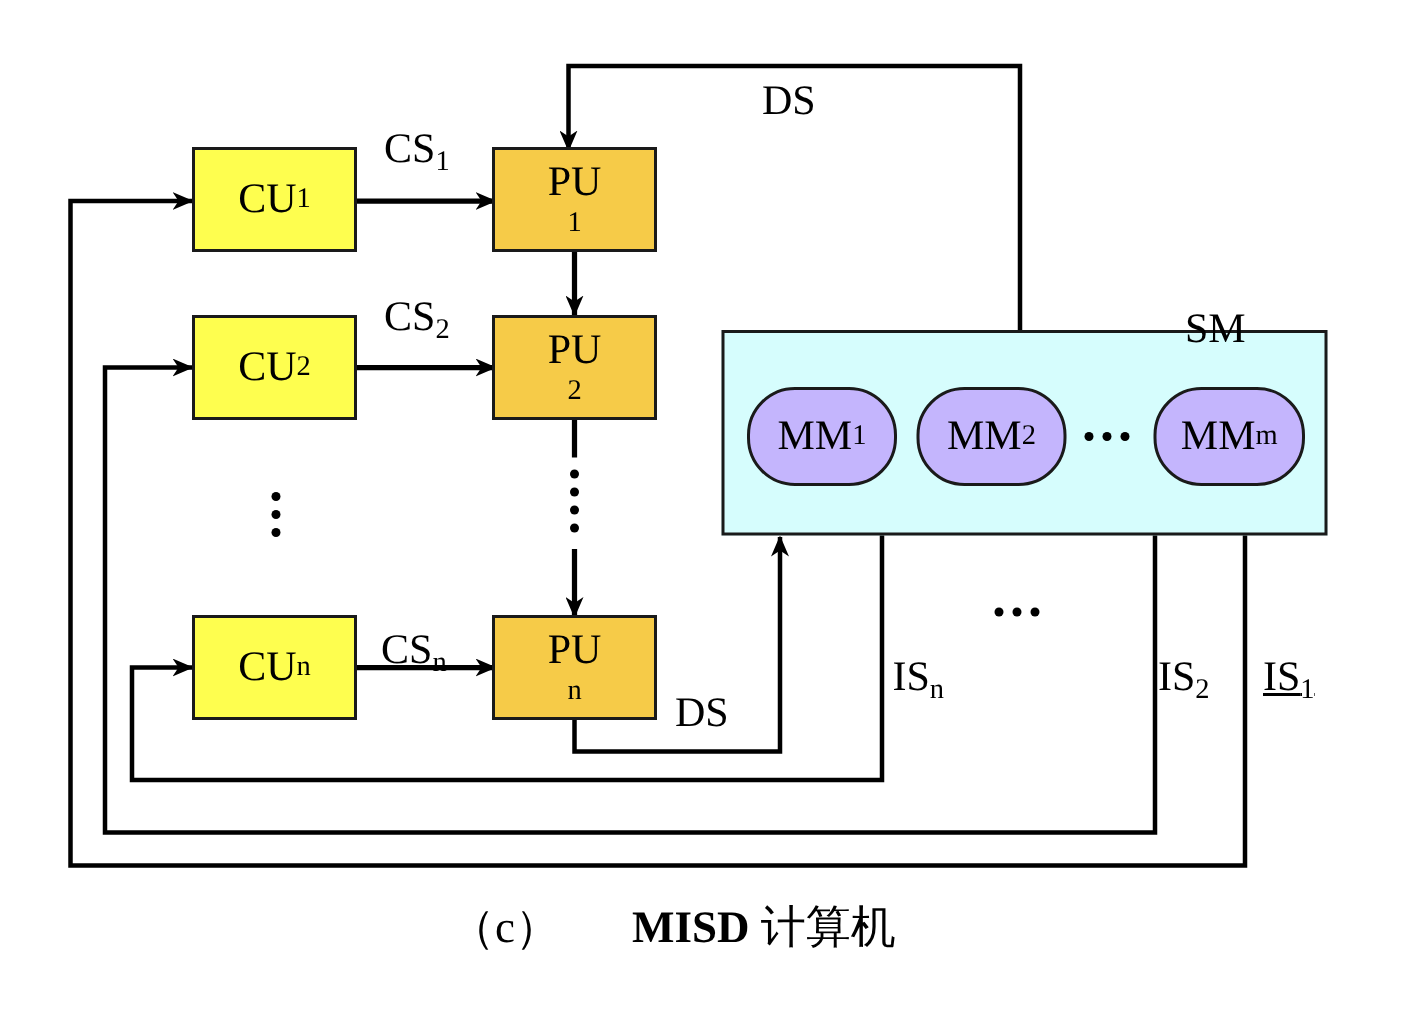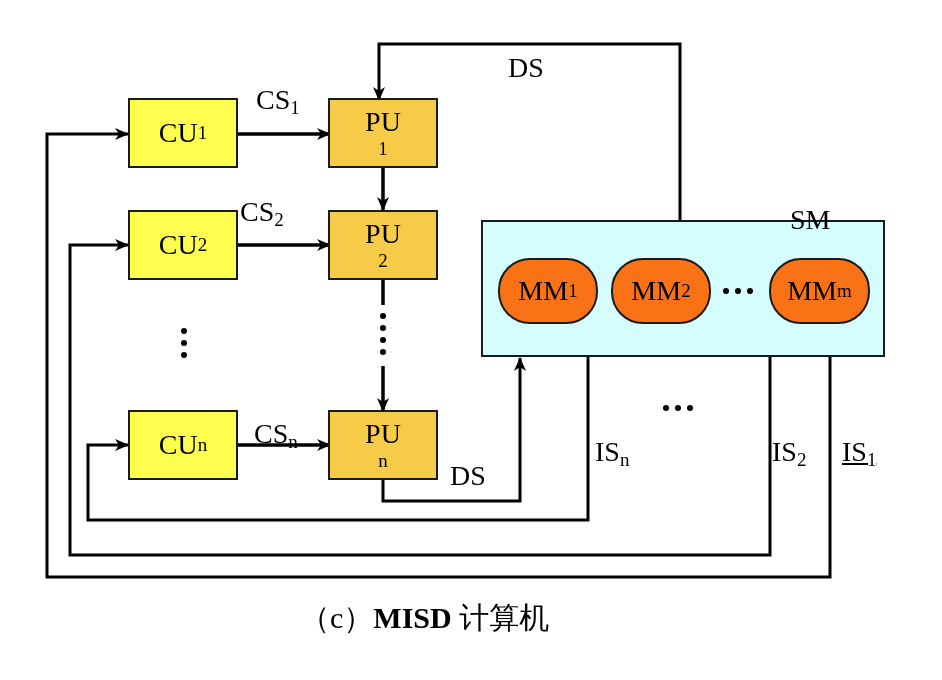--- a/index.html
+++ b/index.html
@@ -1,30 +1,30 @@
 <!DOCTYPE html>
 <html><head>
 <meta charset="utf-8">
 <style>
   html,body{margin:0;padding:0;background:#fff;}
   body{width:942px;height:680px;position:relative;overflow:hidden;font-family:"Liberation Serif","DejaVu Serif",serif;color:#000;}
   svg{position:absolute;left:0;top:0;}
   .box{position:absolute;box-sizing:border-box;border:2px solid #1a1a1a;display:flex;align-items:center;justify-content:center;font-size:28px;}
   .cu{background:#fefe4f;}
   .pu{background:#f6cb48;flex-direction:column;}
-  .mm{background:#f97316;border-radius:32px;}
+  .mm{background:#c4b5fd;border-radius:32px;}
   .sm{background:#d6fdfd;}
   .lbl{position:absolute;font-size:28px;line-height:1;white-space:nowrap;}
   .lbl sub,.box sub{font-size:19px;vertical-align:-5px;}
   .dots-v{position:absolute;width:6px;}
   .dots-v span{display:block;width:6px;height:6px;border-radius:50%;background:#000;margin-bottom:6px;}
   .dots-h{position:absolute;height:6px;display:flex;gap:6px;}
   .dots-h span{display:block;width:6px;height:6px;border-radius:50%;background:#000;}
   .caption{position:absolute;left:300px;top:598px;font-size:30px;white-space:nowrap;}
-  .caption b{font-weight:bold;}
+  .caption b{font-weight:bold;margin-left:48px;}
 </style>
 </head>
 <body>
 
 <svg width="942" height="680">
   <defs>
     <marker id="ah" markerWidth="14" markerHeight="12" refX="13" refY="6" orient="auto" markerUnits="userSpaceOnUse">
       <path d="M0,0 L14,6 L0,12 L4,6 Z" fill="#000"></path>
     </marker>
   </defs>
@@ -68,21 +68,21 @@
     <sub>2</sub>
 </div>
 <div class="box pu" style="left:328px;top:410px;width:110px;height:70px;">
   <span>PU</span>
     <sub>n</sub>
 </div>
 
 <div class="lbl" style="left:256px;top:86px;">
   <span>CS</span><sub>1</sub>
 </div>
-<div class="lbl" style="left:240px;top:198px;">
+<div class="lbl" style="left:256px;top:198px;">
   <span>CS</span><sub>2</sub>
 </div>
 <div class="lbl" style="left:254px;top:420px;">
   <span>CS</span><sub>n</sub>
 </div>
 
 <div class="dots-v" style="left:181px;top:328px;">
     <span></span>
     <span></span>
     <span></span>

